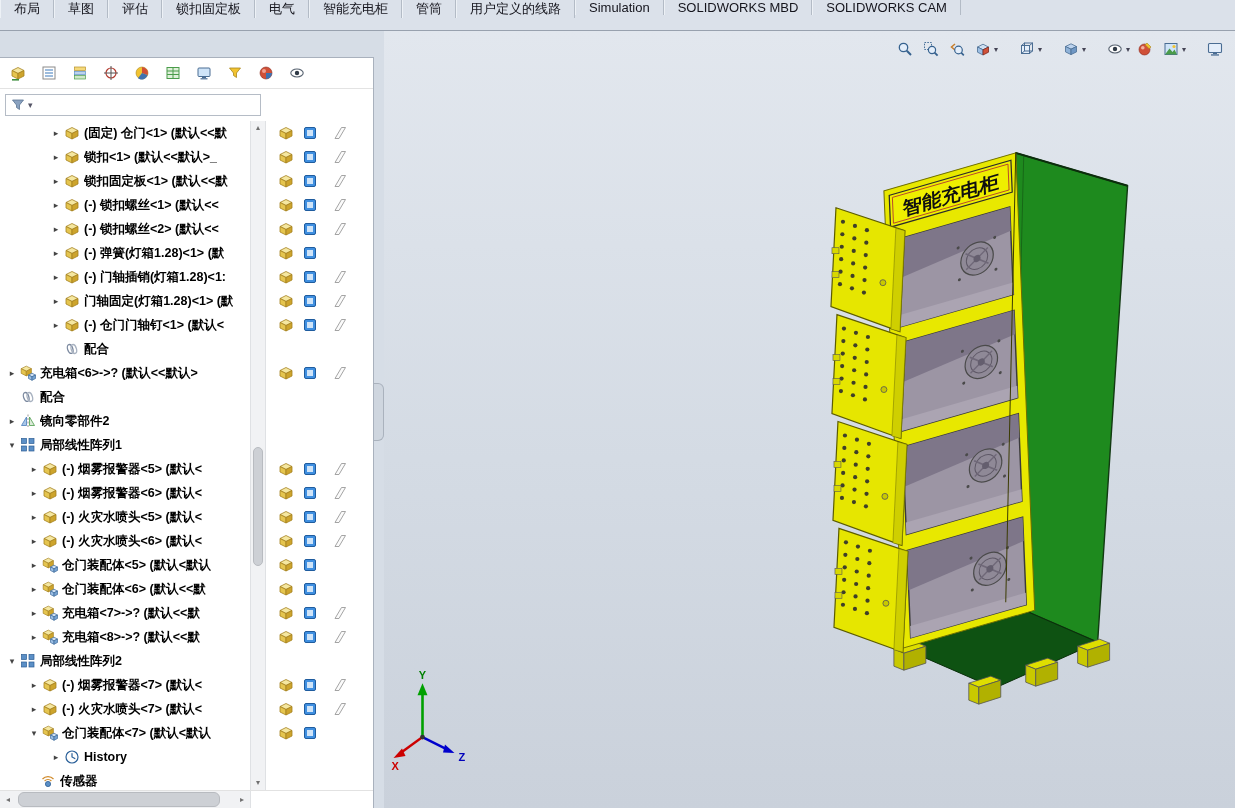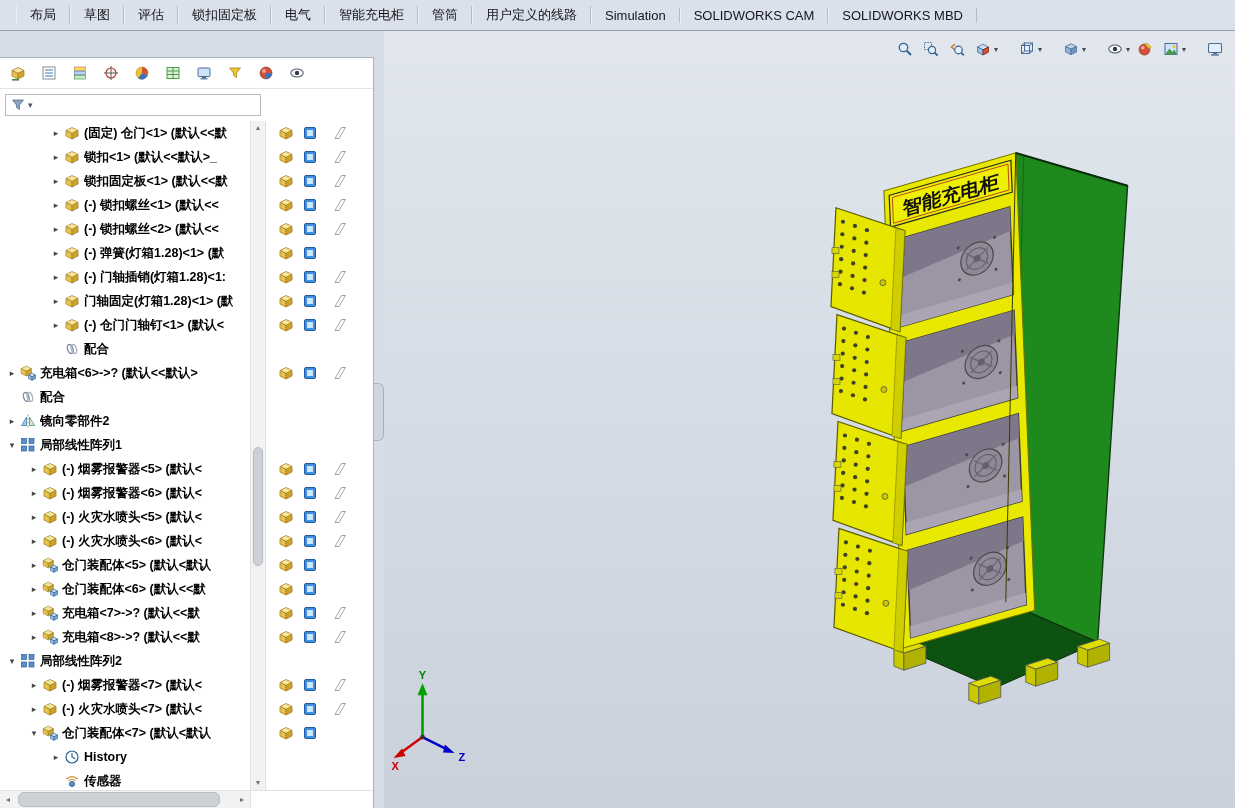--- a/index.html
+++ b/index.html
@@ -1,20 +1,20 @@
 <!DOCTYPE html>
 <html style="--tab-bar-bg: #dbe1ea; --cabinet-yellow: #e8e800; --cabinet-green: #1e8a1e; --cabinet-green-dark: #0e5212; --interior-gray: #9c95a4; --selection-blue: #3f8fe0; --triad-x-red: #cc0000; --triad-y-green: #00a000; --triad-z-blue: #0000cc;"><head>
 <meta charset="utf-8">
 <style>
   html,body{margin:0;padding:0;}
   body{width:1235px;height:808px;overflow:hidden;font-family:"Liberation Sans","DejaVu Sans",sans-serif;background:#d6dde6;}
   .app{width:1235px;height:808px;display:flex;flex-direction:column;}
 
   
-  .tab-bar{height:30px;background:var(--tab-bar-bg,#dbe1ea);display:flex;align-items:center;border-bottom:1px solid #98a1ae;flex:none;padding-left:16px;}
+  .tab-bar{height:30px;background:var(--tab-bar-bg,#dbe1ea);display:flex;align-items:flex-start;border-bottom:1px solid #98a1ae;flex:none;}
   .ctab{padding:0 13px;display:flex;align-items:center;font-size:13px;color:#14141c;border-right:1px solid #b3bbc6;border-left:1px solid #edf1f6;cursor:default;white-space:nowrap;}
 
   .main{flex:1;display:flex;min-height:0;position:relative;}
 
   
   .left-col{width:374px;flex:none;display:flex;flex-direction:column;background:#d6dde6;min-height:0;}
   .spacer-strip{height:26px;flex:none;}
   .panel{flex:1;min-height:0;background:#fff;border-top:1px solid #a9b1bd;border-right:1px solid #a9b1bd;display:flex;flex-direction:column;}
   .panel-tabs{height:30px;flex:none;display:flex;align-items:center;gap:5px;padding:0 5px;border-bottom:1px solid #e3e3e3;}
   .ptab{width:26px;height:24px;display:flex;align-items:center;justify-content:center;border-radius:2px;}
@@ -66,22 +66,22 @@
   <div class="tab-bar">
       <div class="ctab">布局</div>
       <div class="ctab">草图</div>
       <div class="ctab">评估</div>
       <div class="ctab">锁扣固定板</div>
       <div class="ctab">电气</div>
       <div class="ctab">智能充电柜</div>
       <div class="ctab">管筒</div>
       <div class="ctab">用户定义的线路</div>
       <div class="ctab">Simulation</div>
+      <div class="ctab">SOLIDWORKS MBD</div>
       <div class="ctab">SOLIDWORKS CAM</div>
-      <div class="ctab">SOLIDWORKS MBD</div>
     </div>
 
   <div class="main">
 
     <div class="left-col">
       <div class="spacer-strip"></div>
       <div class="panel">
         <div class="panel-tabs">
             <div class="ptab">
               <svg viewBox="0 0 16 16" width="16" height="16">
@@ -489,21 +489,21 @@
               <div class="tree-row" style="padding-left: 48px;">
                 <span class="arrow">▸</span>
                 <span class="ticon">
                   <svg viewBox="0 0 16 16" width="16" height="16">
                     <circle cx="8" cy="8" r="6" fill="#fdfdfd" stroke="#2a6099" stroke-width="1.2"></circle>
                     <path d="M8 4.6 L8 8 L10.8 9.6" fill="none" stroke="#2a6099" stroke-width="1.2" stroke-linecap="round"></path>
                   </svg>
                 </span>
                 <span class="tlabel">History</span>
               </div>
-              <div class="tree-row" style="padding-left: 48px;">
+              <div class="tree-row" style="padding-left: 24px;">
                 <span class="arrow"></span>
                 <span class="ticon">
                   <svg viewBox="0 0 16 16" width="16" height="16">
                     <path d="M2.5 6 a7.5 7.5 0 0 1 11 0" fill="none" stroke="#d08a2a" stroke-width="1.2"></path>
                     <path d="M4.6 8 a4.6 4.6 0 0 1 6.8 0" fill="none" stroke="#d08a2a" stroke-width="1.2"></path>
                     <circle cx="8" cy="11" r="2.6" fill="#5b8fc6" stroke="#2c5d94" stroke-width="0.8"></circle>
                   </svg>
                 </span>
                 <span class="tlabel">传感器</span>
               </div>

